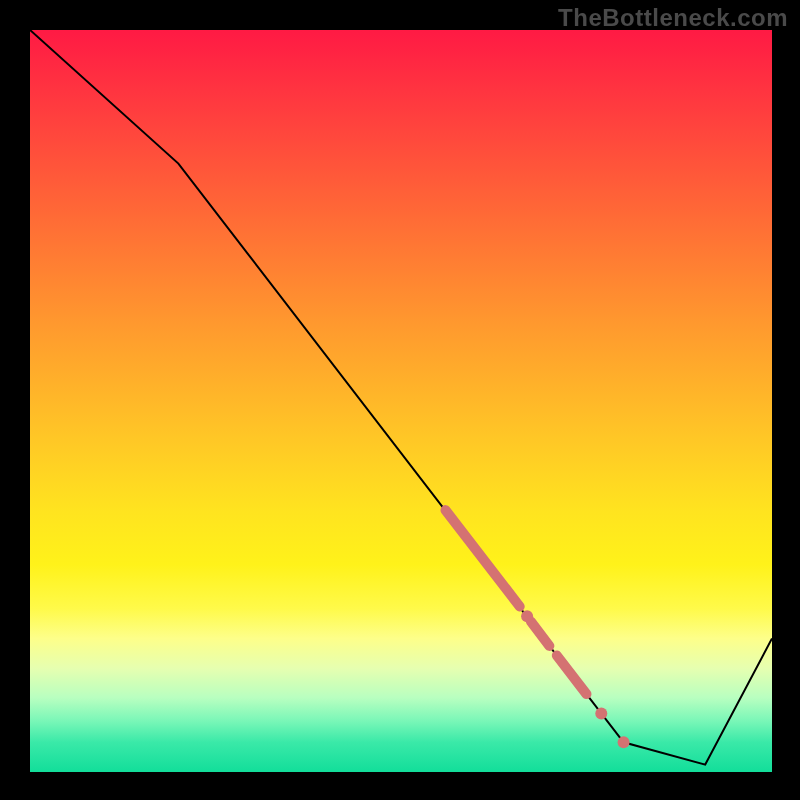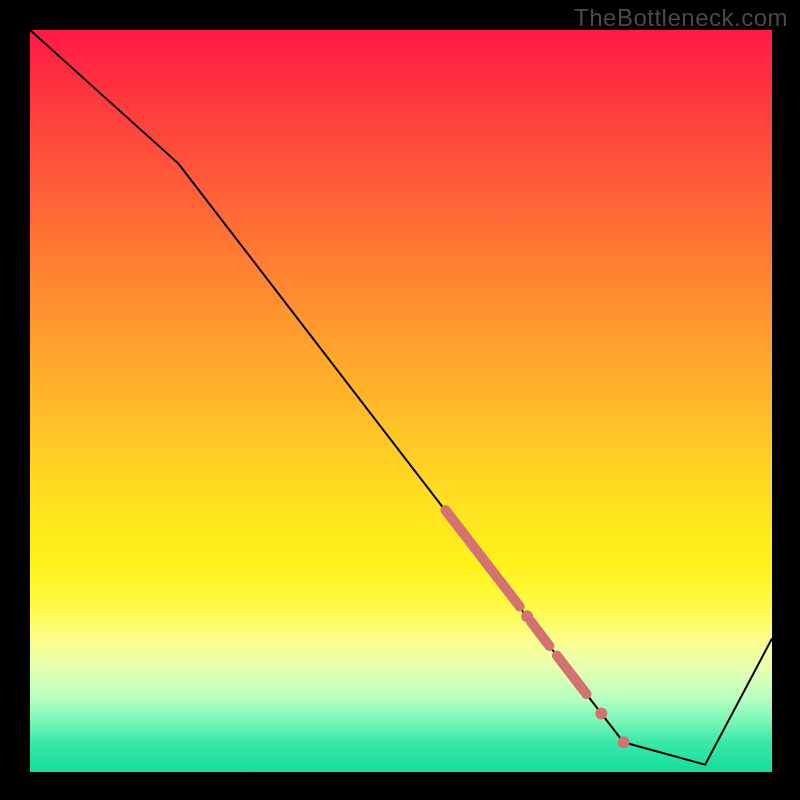--- a/index.html
+++ b/index.html
@@ -16,21 +16,21 @@
     width: 800px;
     height: 800px;
     background: #000;
   }
   .watermark {
     position: absolute;
     top: 4px;
     right: 12px;
     color: #4a4a4a;
     font-size: 24px;
-    font-weight: normal;
+    font-weight: bold;
     letter-spacing: 0.5px;
     z-index: 5;
   }
   .plot {
     position: absolute;
     left: 30px;
     top: 30px;
     width: 742px;
     height: 742px;
     overflow: hidden;

